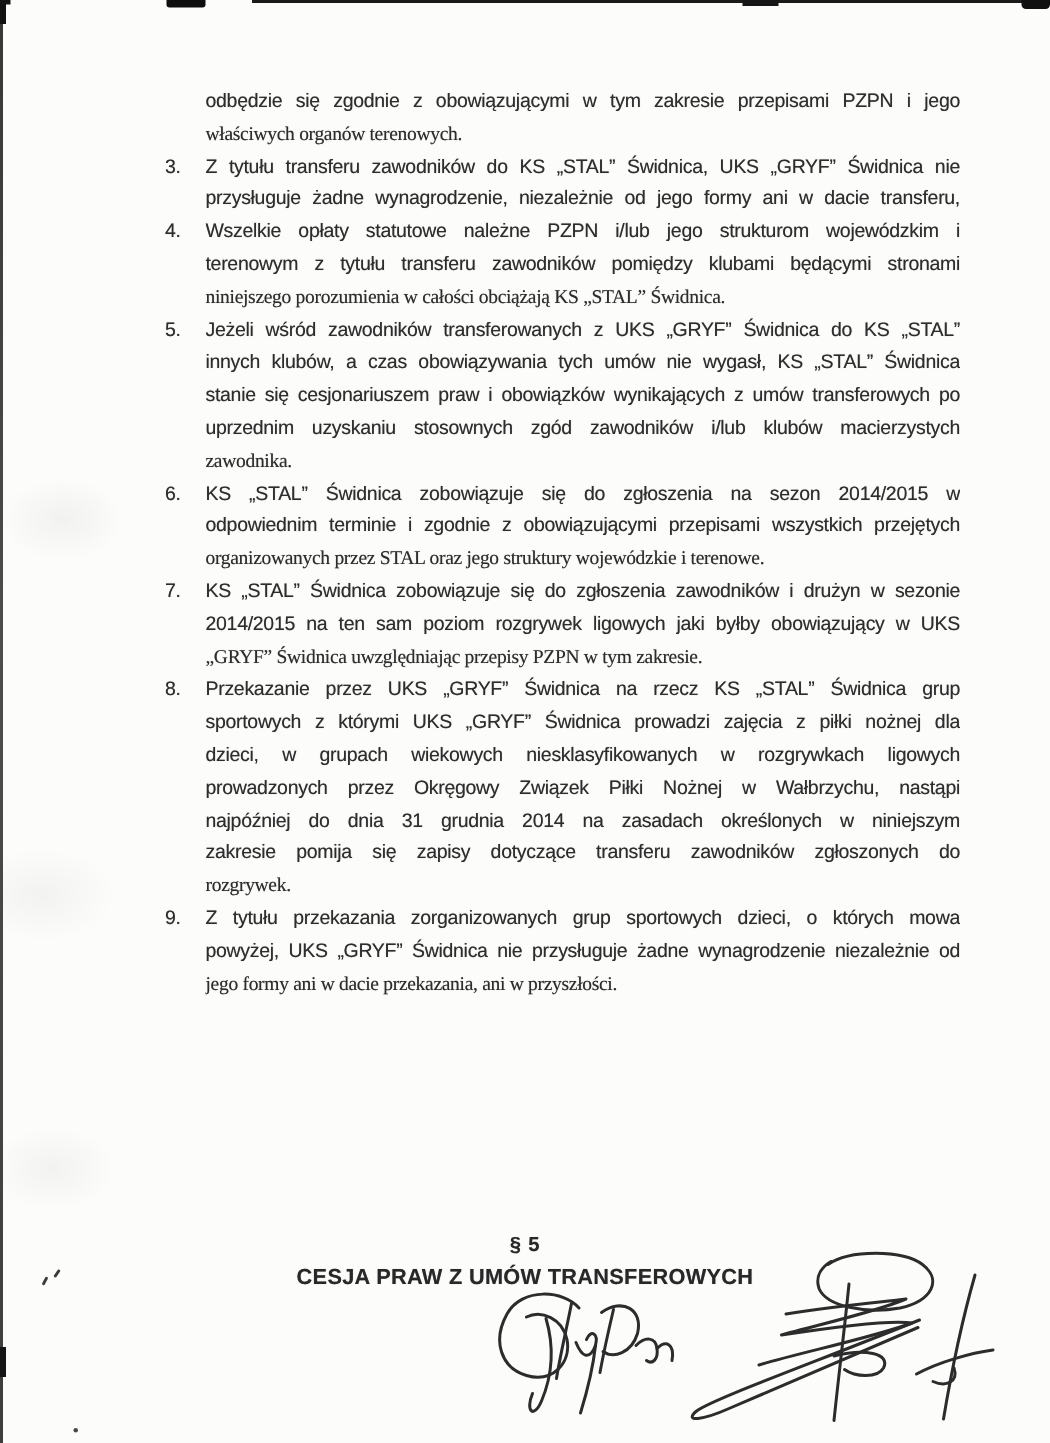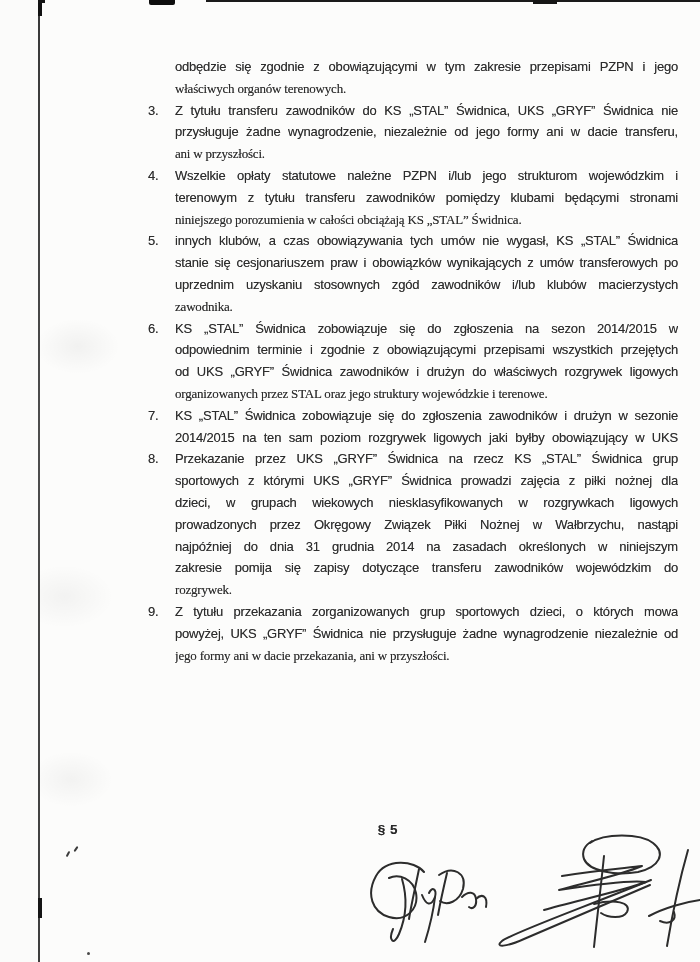--- a/index.html
+++ b/index.html
@@ -10,21 +10,20 @@
     position: relative;
     overflow: hidden;
   }
   .page {
     position: absolute; inset: 0;
     background:
       radial-gradient(60px 40px at 6% 36%, rgba(0,0,0,0.045), transparent 70%),
       radial-gradient(70px 45px at 4% 62%, rgba(0,0,0,0.04), transparent 70%),
       radial-gradient(60px 40px at 5% 81%, rgba(0,0,0,0.04), transparent 70%),
       #fcfcfb;
-    margin-left: 38px;
   }
   
   .scan-left-line { position: absolute; left: 0; top: 0; width: 2px; height: 962px;
     background: linear-gradient(to bottom, #151515, #2e2e2e 45%, #1c1c1c); opacity: .85; }
   .scan-corner-mark { position: absolute; left: 0; top: 0; width: 4px; height: 16px; background: #111; }
   .scan-left-blob { position: absolute; left: 0; top: 898px; width: 4px; height: 20px; background: #151515; }
   .scan-top-a { position: absolute; left: 0; top: 0; width: 7px; height: 3px; background: #141414; }
   .scan-top-b { position: absolute; left: 111px; top: 0; width: 26px; height: 5px; background: #0e0e0e; border-radius: 0 0 2px 2px; }
   .scan-top-c { position: absolute; left: 168px; top: 0; width: 532px; height: 2px; background: #1a1a1a; }
   .scan-top-d { position: absolute; left: 495px; top: 0; width: 24px; height: 4px; background: #161616; }
@@ -81,80 +80,81 @@
         <div class="lines">
           <div class="line">odbędzie się zgodnie z obowiązującymi w tym zakresie przepisami PZPN i jego</div>
           <div class="line last">właściwych organów terenowych.</div>
         </div>
       </div>
       <div class="item">
         <div class="num">3.</div>
         <div class="lines">
           <div class="line">Z tytułu transferu zawodników do KS „STAL” Świdnica, UKS „GRYF” Świdnica nie</div>
           <div class="line">przysługuje żadne wynagrodzenie, niezależnie od jego formy ani w dacie transferu,</div>
-          <div class="line last">ani w przyszłości.</div>
         </div>
       </div>
       <div class="item">
         <div class="num">4.</div>
         <div class="lines">
           <div class="line">Wszelkie opłaty statutowe należne PZPN i/lub jego strukturom wojewódzkim i</div>
           <div class="line">terenowym z tytułu transferu zawodników pomiędzy klubami będącymi stronami</div>
           <div class="line last">niniejszego porozumienia w całości obciążają KS „STAL” Świdnica.</div>
         </div>
       </div>
       <div class="item">
         <div class="num">5.</div>
         <div class="lines">
+          <div class="line">Jeżeli wśród zawodników transferowanych z UKS „GRYF” Świdnica do KS „STAL”</div>
           <div class="line">innych klubów, a czas obowiązywania tych umów nie wygasł, KS „STAL” Świdnica</div>
           <div class="line">stanie się cesjonariuszem praw i obowiązków wynikających z umów transferowych po</div>
           <div class="line">uprzednim uzyskaniu stosownych zgód zawodników i/lub klubów macierzystych</div>
           <div class="line last">zawodnika.</div>
         </div>
       </div>
       <div class="item">
         <div class="num">6.</div>
         <div class="lines">
           <div class="line">KS „STAL” Świdnica zobowiązuje się do zgłoszenia na sezon 2014/2015 w</div>
           <div class="line">odpowiednim terminie i zgodnie z obowiązującymi przepisami wszystkich przejętych</div>
-          <div class="line">od UKS „GRYF” Świdnica zawodników i drużyn do właściwych rozgrywek ligowych</div>
           <div class="line last">organizowanych przez STAL oraz jego struktury wojewódzkie i terenowe.</div>
         </div>
       </div>
       <div class="item">
         <div class="num">7.</div>
         <div class="lines">
           <div class="line">KS „STAL” Świdnica zobowiązuje się do zgłoszenia zawodników i drużyn w sezonie</div>
           <div class="line">2014/2015 na ten sam poziom rozgrywek ligowych jaki byłby obowiązujący w UKS</div>
+          <div class="line last">„GRYF” Świdnica uwzględniając przepisy PZPN w tym zakresie.</div>
         </div>
       </div>
       <div class="item">
         <div class="num">8.</div>
         <div class="lines">
           <div class="line">Przekazanie przez UKS „GRYF” Świdnica na rzecz KS „STAL” Świdnica grup</div>
           <div class="line">sportowych z którymi UKS „GRYF” Świdnica prowadzi zajęcia z piłki nożnej dla</div>
           <div class="line">dzieci, w grupach wiekowych niesklasyfikowanych w rozgrywkach ligowych</div>
           <div class="line">prowadzonych przez Okręgowy Związek Piłki Nożnej w Wałbrzychu, nastąpi</div>
           <div class="line">najpóźniej do dnia 31 grudnia 2014 na zasadach określonych w niniejszym</div>
-          <div class="line">zakresie pomija się zapisy dotyczące transferu zawodników wojewódzkim do</div>
+          <div class="line">zakresie pomija się zapisy dotyczące transferu zawodników zgłoszonych do</div>
           <div class="line last">rozgrywek.</div>
         </div>
       </div>
       <div class="item">
         <div class="num">9.</div>
         <div class="lines">
           <div class="line">Z tytułu przekazania zorganizowanych grup sportowych dzieci, o których mowa</div>
           <div class="line">powyżej, UKS „GRYF” Świdnica nie przysługuje żadne wynagrodzenie niezależnie od</div>
           <div class="line last">jego formy ani w dacie przekazania, ani w przyszłości.</div>
         </div>
       </div>
     </div>
 
   <div class="section-heading">
     <div class="section-number">§ 5</div>
+    <div class="section-title">CESJA PRAW Z UMÓW TRANSFEROWYCH</div>
   </div>
 
   <svg class="signatures-svg" width="360" height="132" viewBox="320 830 360 132" fill="none" stroke="#1b1b1b" stroke-width="2" stroke-linecap="round" stroke-linejoin="round" opacity="0.92">
     <g>
       <path d="M 386 872 C 376 860, 348 858, 338 876 C 328 894, 334 912, 351 917 C 368 922, 381 909, 378 893 C 375 879, 361 873, 351 878"></path>
       <path d="M 364 879 C 369 896, 369 915, 361 934 C 356 946, 350 941, 355 929"></path>
       <path d="M 381 869 C 377 889, 373 906, 371 919"></path>
       <path d="M 384 895 C 388 905, 393 907, 397 897 C 399 889, 394 886, 391 893"></path>
       <path d="M 397 897 C 395 915, 391 929, 387 942"></path>
       <path d="M 409 873 C 405 890, 402 904, 400 915"></path>

